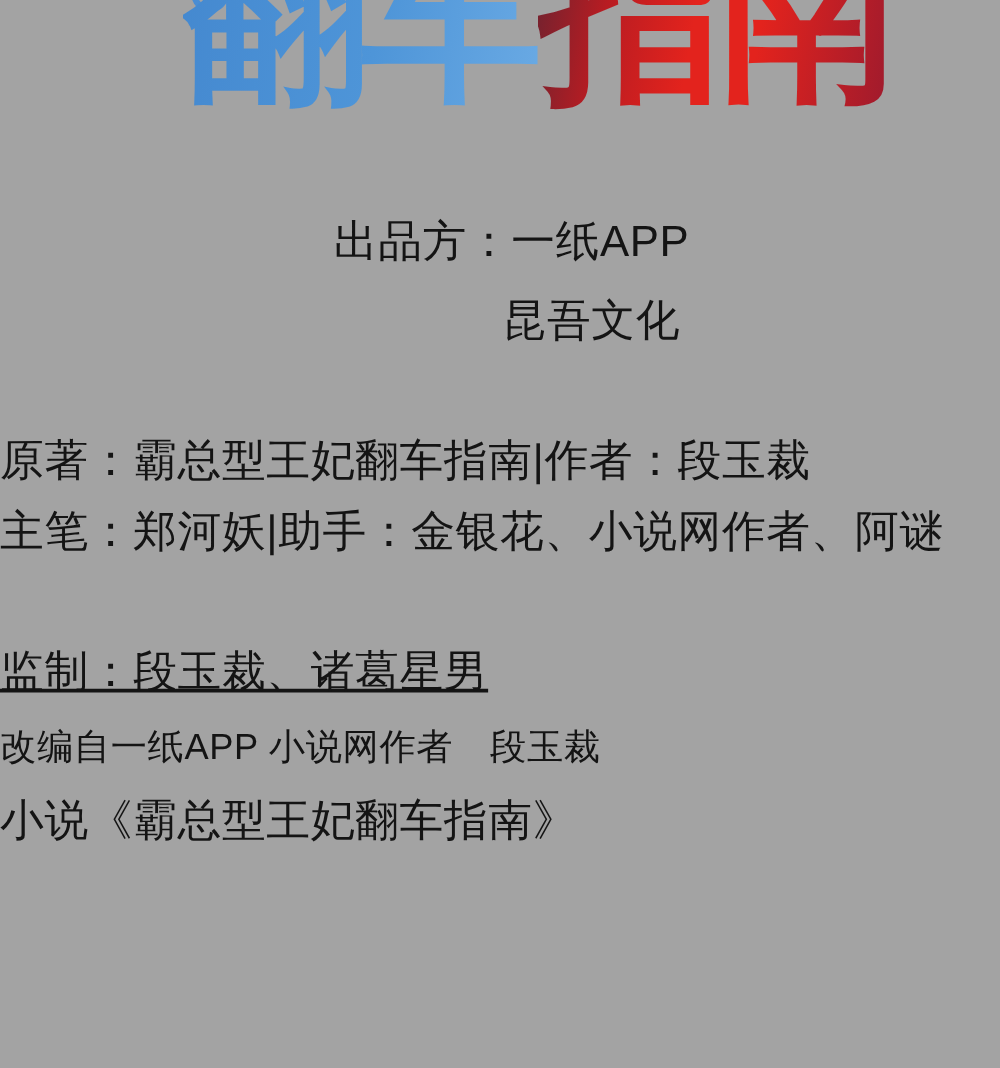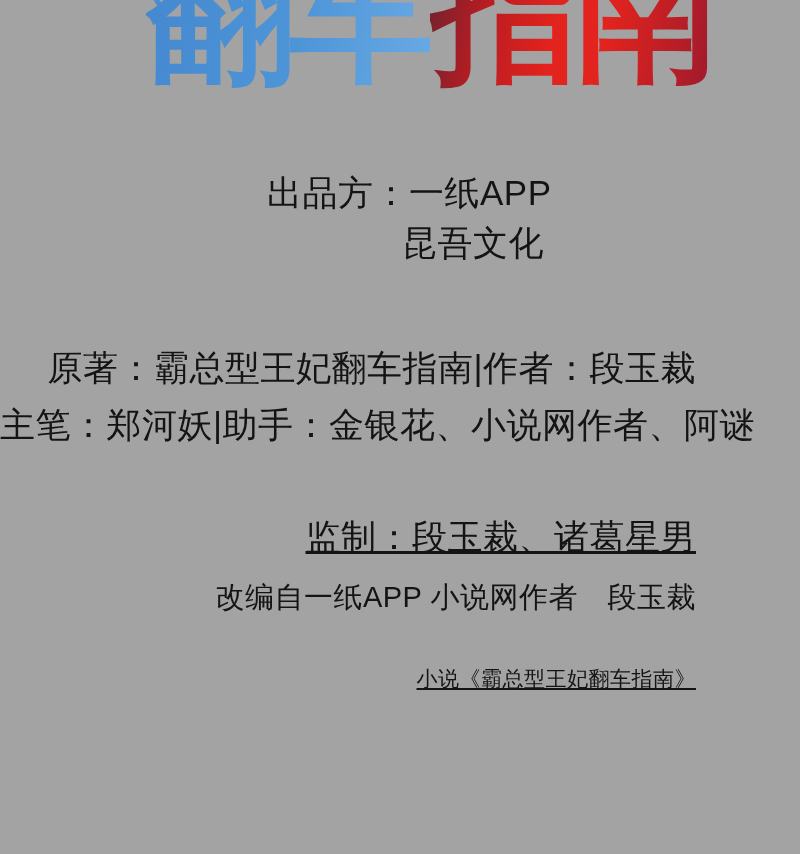--- a/index.html
+++ b/index.html
@@ -56,30 +56,30 @@
   .line {
     position: absolute;
     font-size: 35px;
     letter-spacing: 0.5px;
     white-space: nowrap;
     color: #141414;
   }
   .centered {
     left: 0;
     width: 696px;
-    text-align: right;
+    text-align: left;
   }
   .l-producer   { left: 267px; top: 170px; }
-  .l-producer2  { left: 402px; top: 220px; }
+  .l-producer2  { left: 402px; top: 233px; }
   .l-original   { top: 345px; }
   .l-artist     { top: 402px; }
   .l-editor     { top: 458px; }
   .l-supervisor { top: 514px; text-decoration: underline; }
   .l-adapted    { top: 578px; font-size: 29px; }
-  .l-novel      { top: 665px; font-size: 21px; text-decoration: underline; }
+  .l-novel      { top: 633px; font-size: 35px; }
 </style>
 </head>
 <body>
 
 <div class="page">
 
   <span class="logo-circle"></span>
 
   <div class="logo">
     <span class="t-blue">翻车</span><span class="t-red">指南</span>

